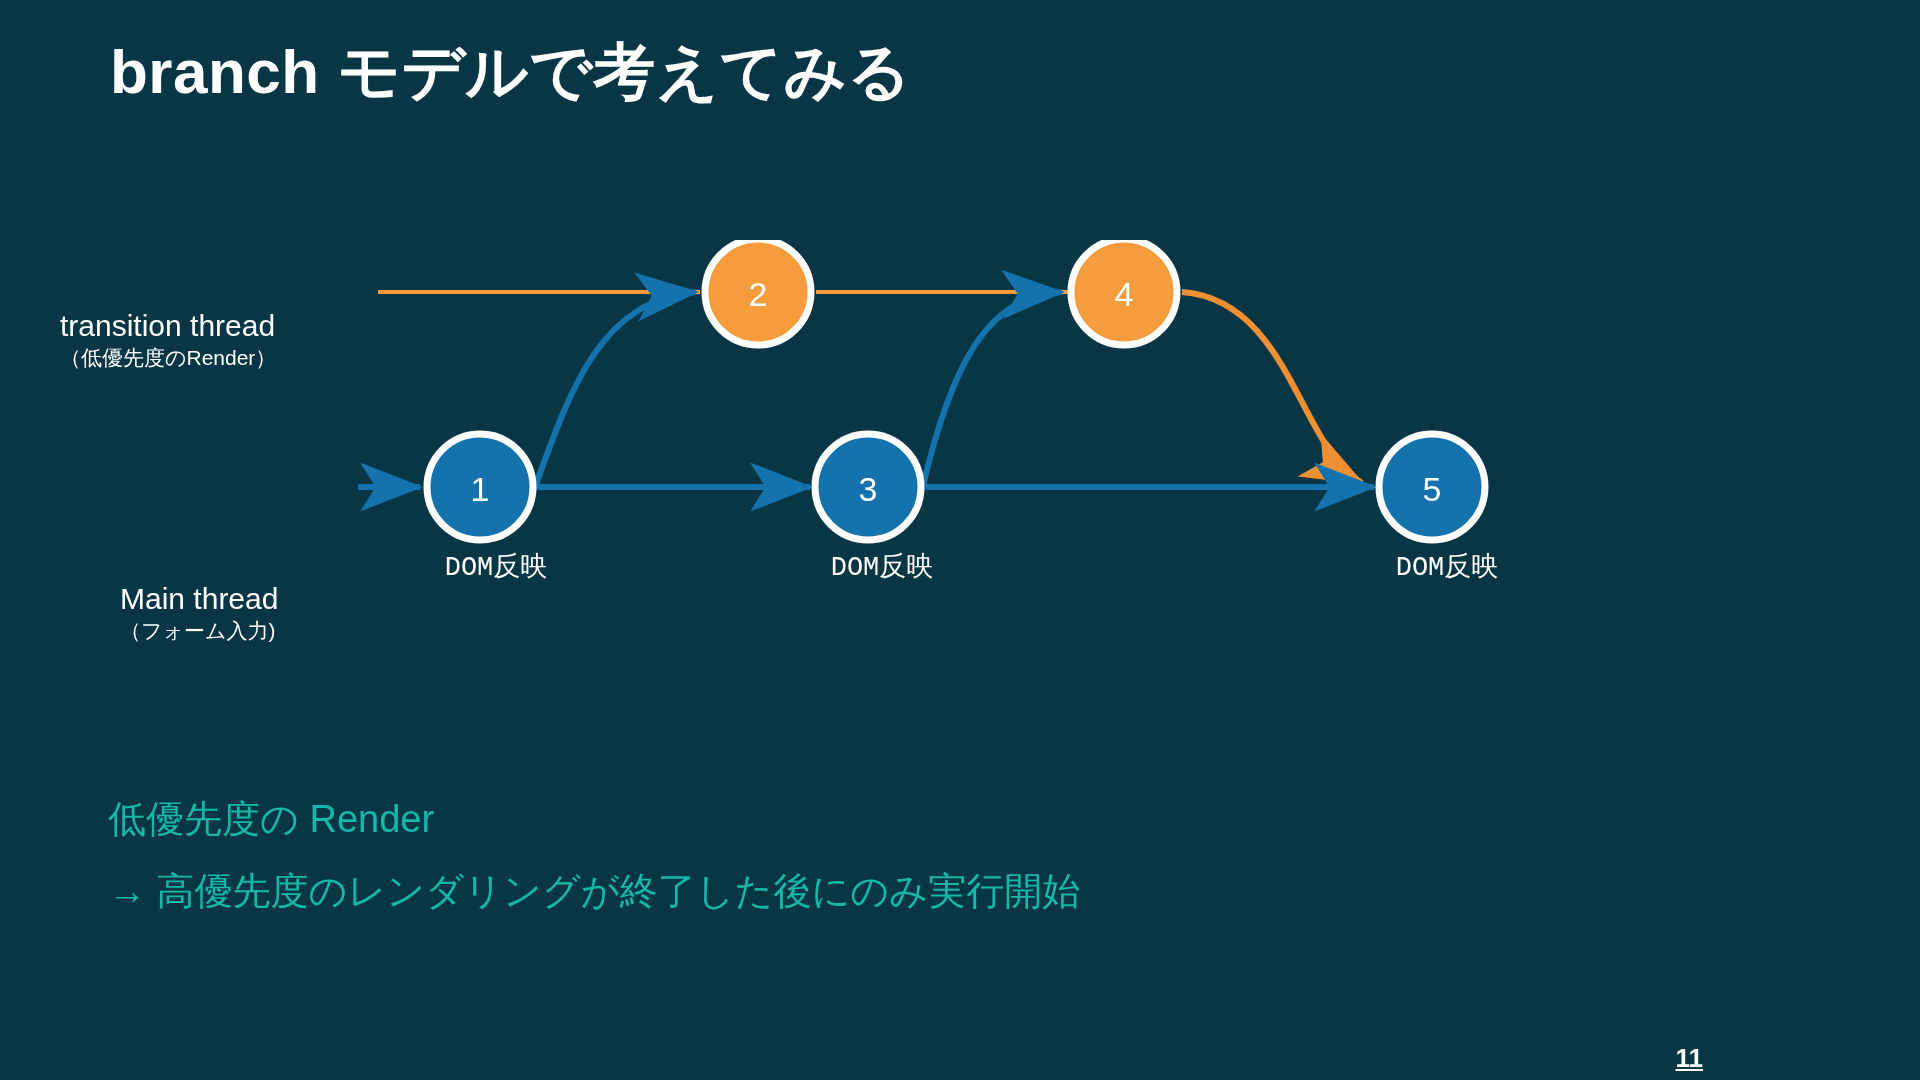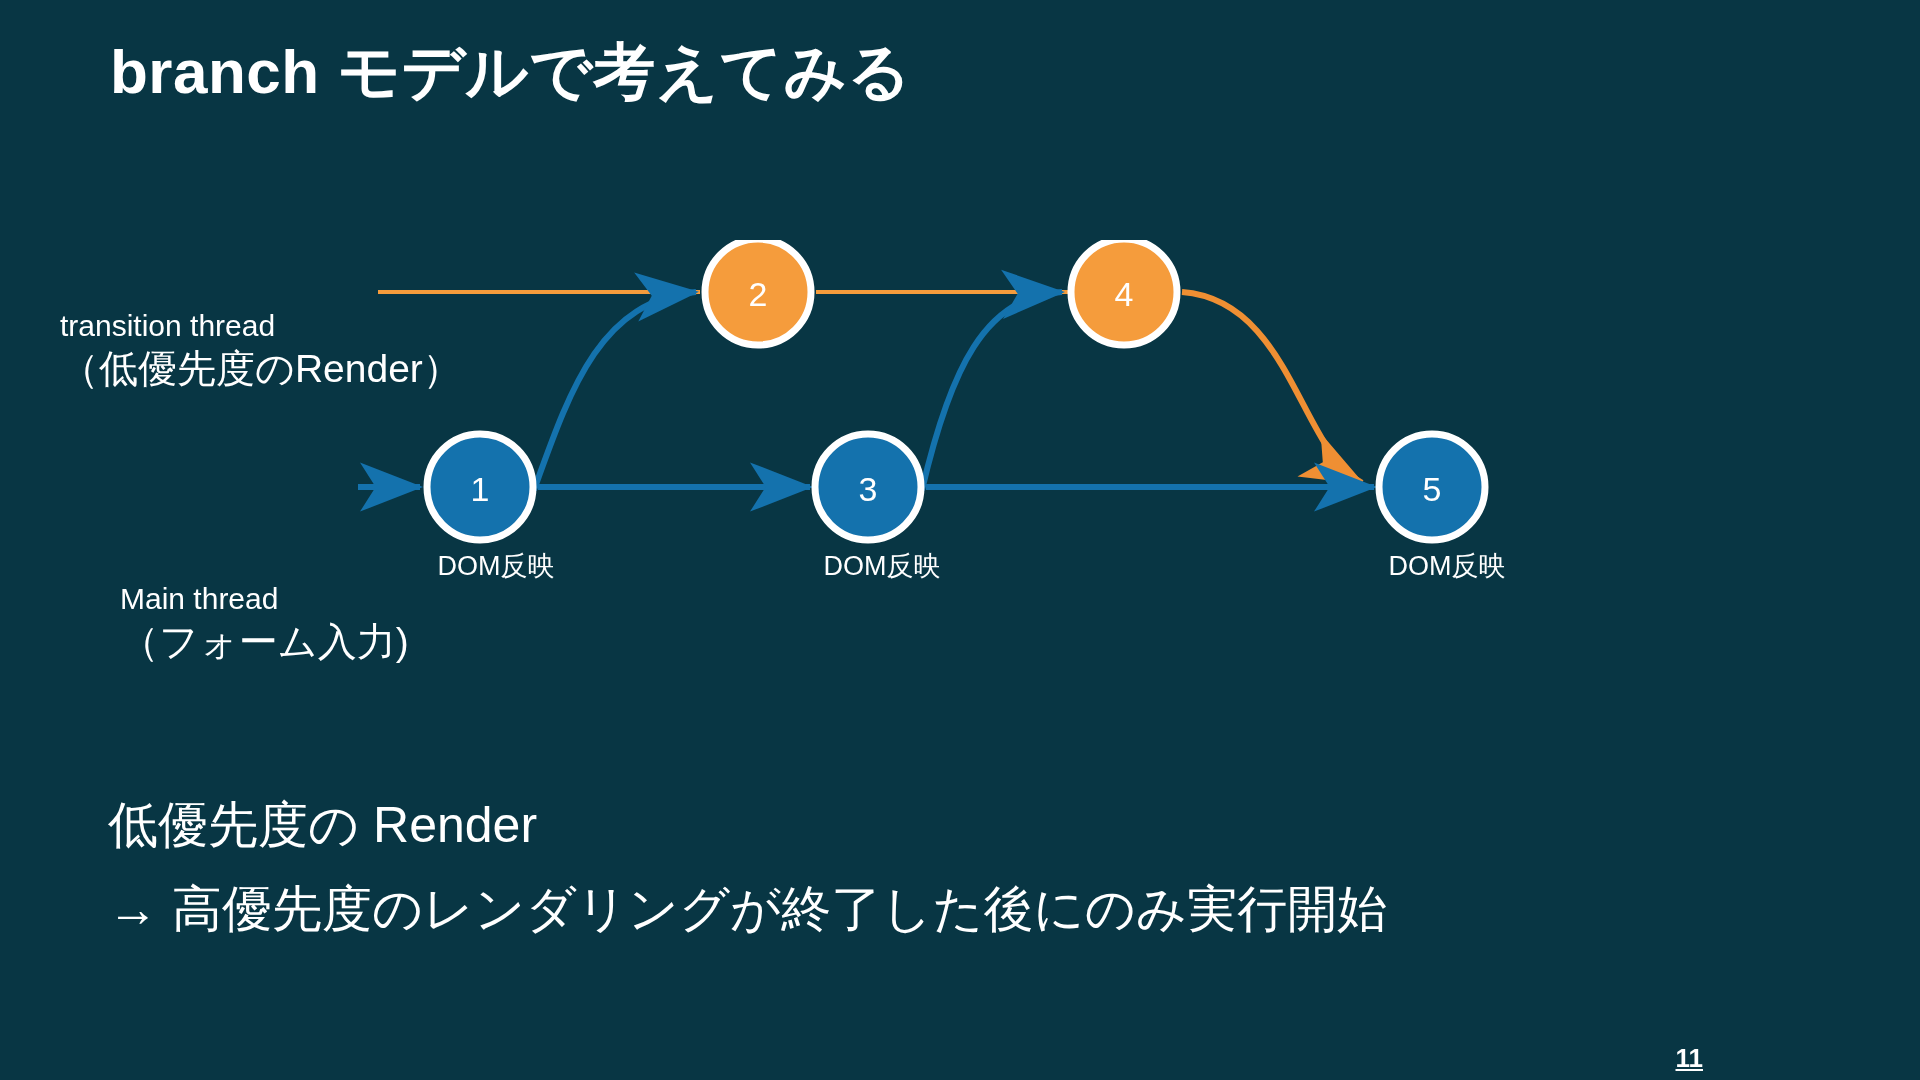--- a/index.html
+++ b/index.html
@@ -33,39 +33,40 @@
 
   .lane-label {
     position:absolute;
     color:#ffffff;
     font-size:30px;
     line-height:1.25;
     white-space:nowrap;
   }
   .lane-transition { left:60px; top:307px; width:400px; }
   .lane-main       { left:120px; top:580px; width:340px; }
-  .lane-sub { font-size:39px; display:block; }
+  .lane-sub { font-size:21px; display:block; }
 
   .dom-label {
     position:absolute;
     font-size:27px;
     color:#ffffff;
     white-space:nowrap;
     text-align:center;
+    font-family:Liberation Mono, monospace;
   }
   .dom-1 { left:396px; top:548px; width:200px; }
   .dom-2 { left:782px; top:548px; width:200px; }
   .dom-3 { left:1347px; top:548px; width:200px; }
 
   .body-text {
     position:absolute;
     left:108px; top:800px;
     width:1500px;
-    color:#ffffff;
-    font-size:50px;
+    color:#14b8a6;
+    font-size:38px;
     line-height:1.0;
   }
   .body-line { margin-bottom:34px; white-space:nowrap; }
   .body-line:last-child { margin-bottom:0; }
 
   .page-number {
     position:absolute;
     right:36px; bottom:6px;
     font-size:26px;
     color:#ffffff;

